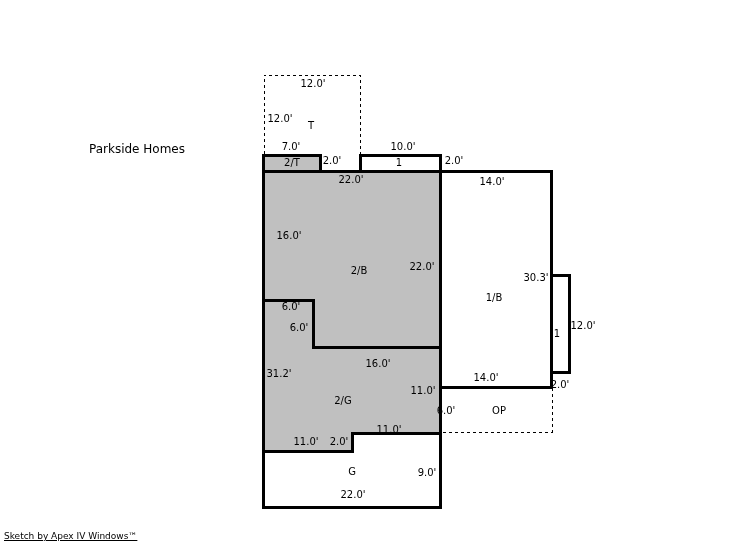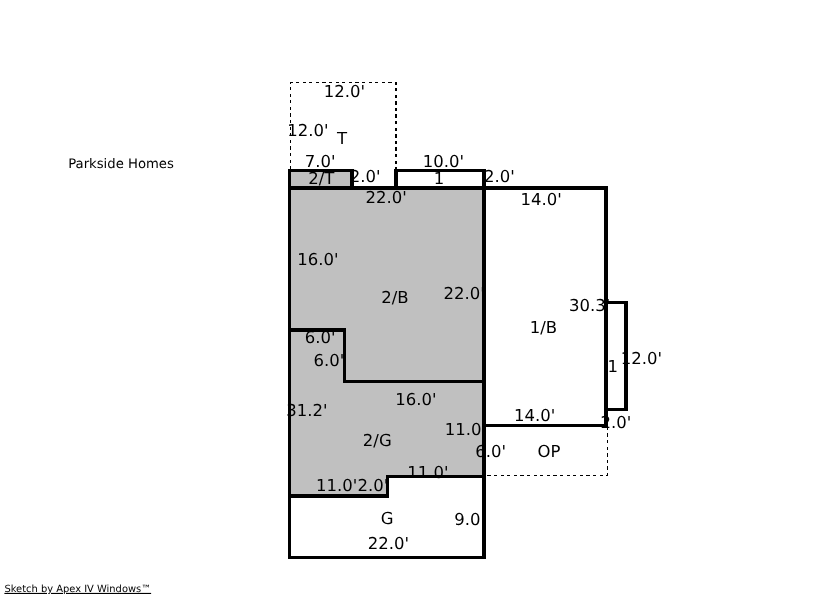--- a/index.html
+++ b/index.html
@@ -8,28 +8,28 @@
     width:746px;height:547px;
     background:#ffffff;
     font-family:"DejaVu Sans","Liberation Sans",sans-serif;
     color:#000;
     overflow:hidden;
   }
   .plan-svg{position:absolute;left:0;top:0;}
   .lbl{
     position:absolute;
     transform:translate(-50%,-50%);
-    font-size:15px;
+    font-size:10px;
     line-height:1;
     white-space:nowrap;
   }
   .title-block{
     position:absolute;
     left:35px;top:143px;width:150px;
-    text-align:center;
+    text-align:right;
     font-size:12px;line-height:13px;
   }
   .footer-credit{
     position:absolute;
     left:4px;top:531px;
     font-size:9px;line-height:11px;
     white-space:nowrap;
     text-decoration:underline;
   }
 </style>

